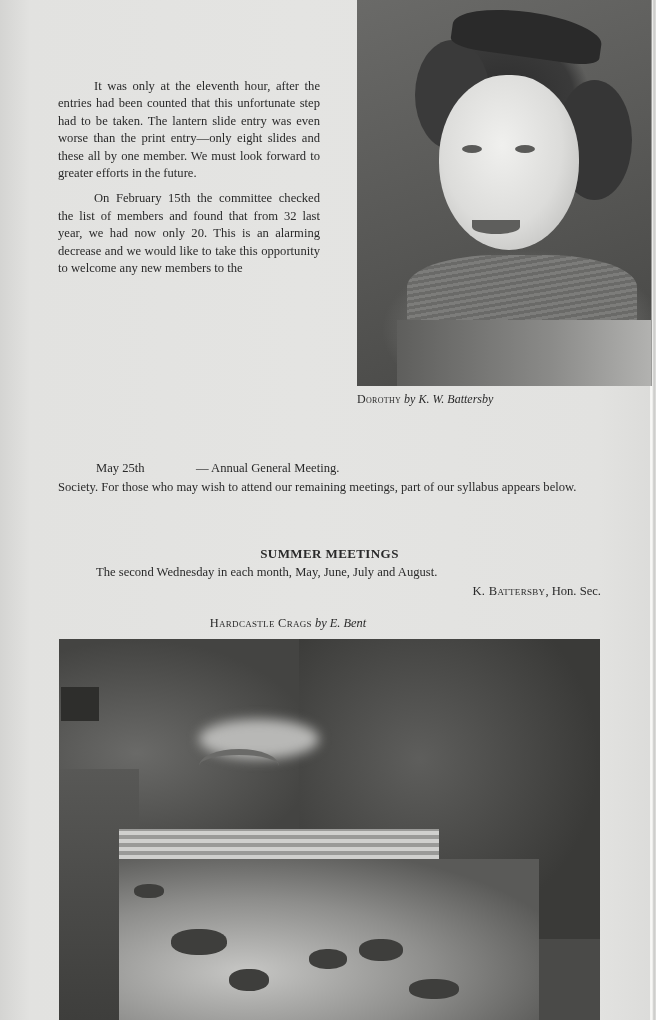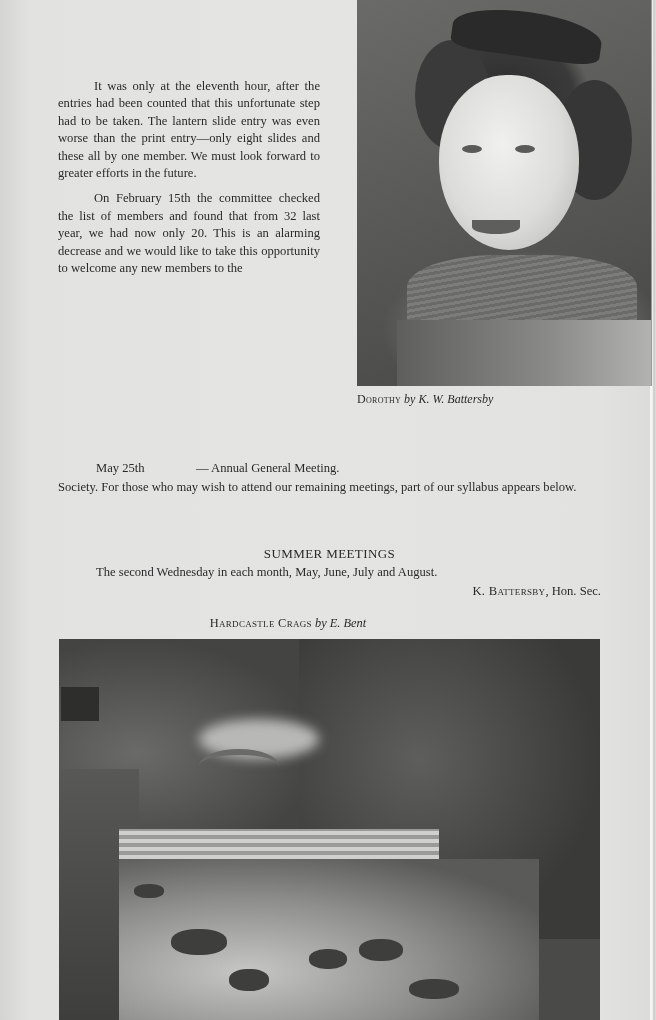--- a/index.html
+++ b/index.html
@@ -49,21 +49,21 @@
     }
     .sc { font-variant: small-caps; letter-spacing: 0.3px; }
     .it { font-style: italic; }
     .syllabus {
       position: absolute; left: 96px; top: 459px; font-size: 12.6px; line-height: 18.2px;
     }
     .syllabus .row { white-space: nowrap; }
     .syllabus .date { display: inline-block; width: 100px; }
     .heading {
       position: absolute; left: 58px; top: 546px; width: 543px; text-align: center;
-      font-weight: normal; font-size: 13px; letter-spacing: 0.4px;
+      font-weight: bold; font-size: 13px; letter-spacing: 0.4px;
     }
     .summer-line { position: absolute; left: 96px; top: 565px; font-size: 12.6px; font-family: Liberation Serif, serif; }
     .signature { position: absolute; right: 55px; top: 584px; font-size: 12.6px; text-align: center; }
     .caption-landscape {
       position: absolute; left: 74px; top: 616px; width: 428px; text-align: center; font-size: 12.4px;
     }
     .landscape {
       position: absolute; left: 59px; top: 639px; width: 541px; height: 381px; overflow: hidden;
       background: #4a4a48;
     }

